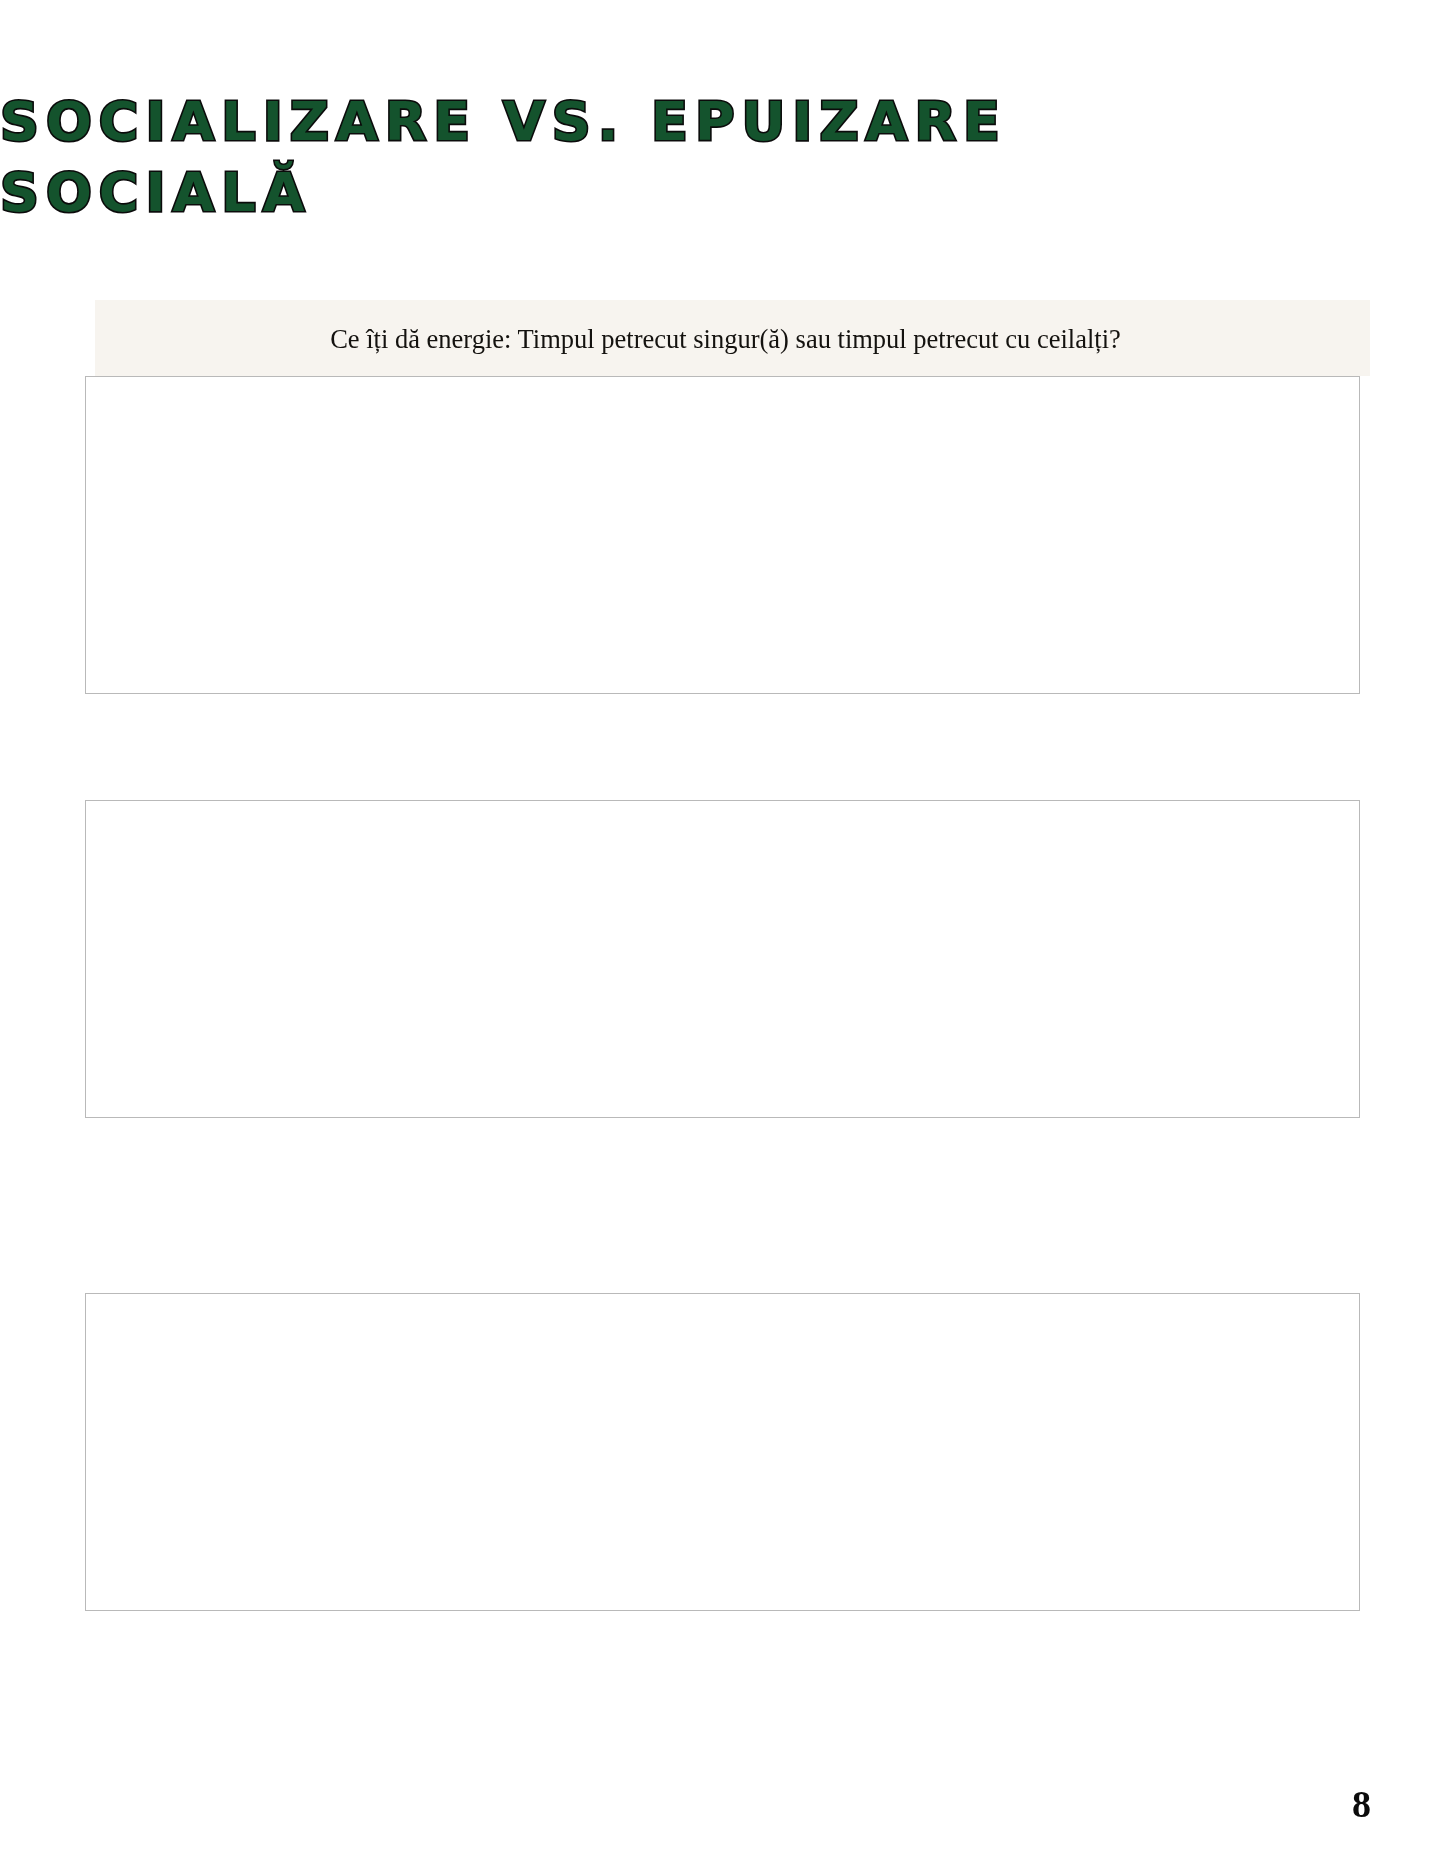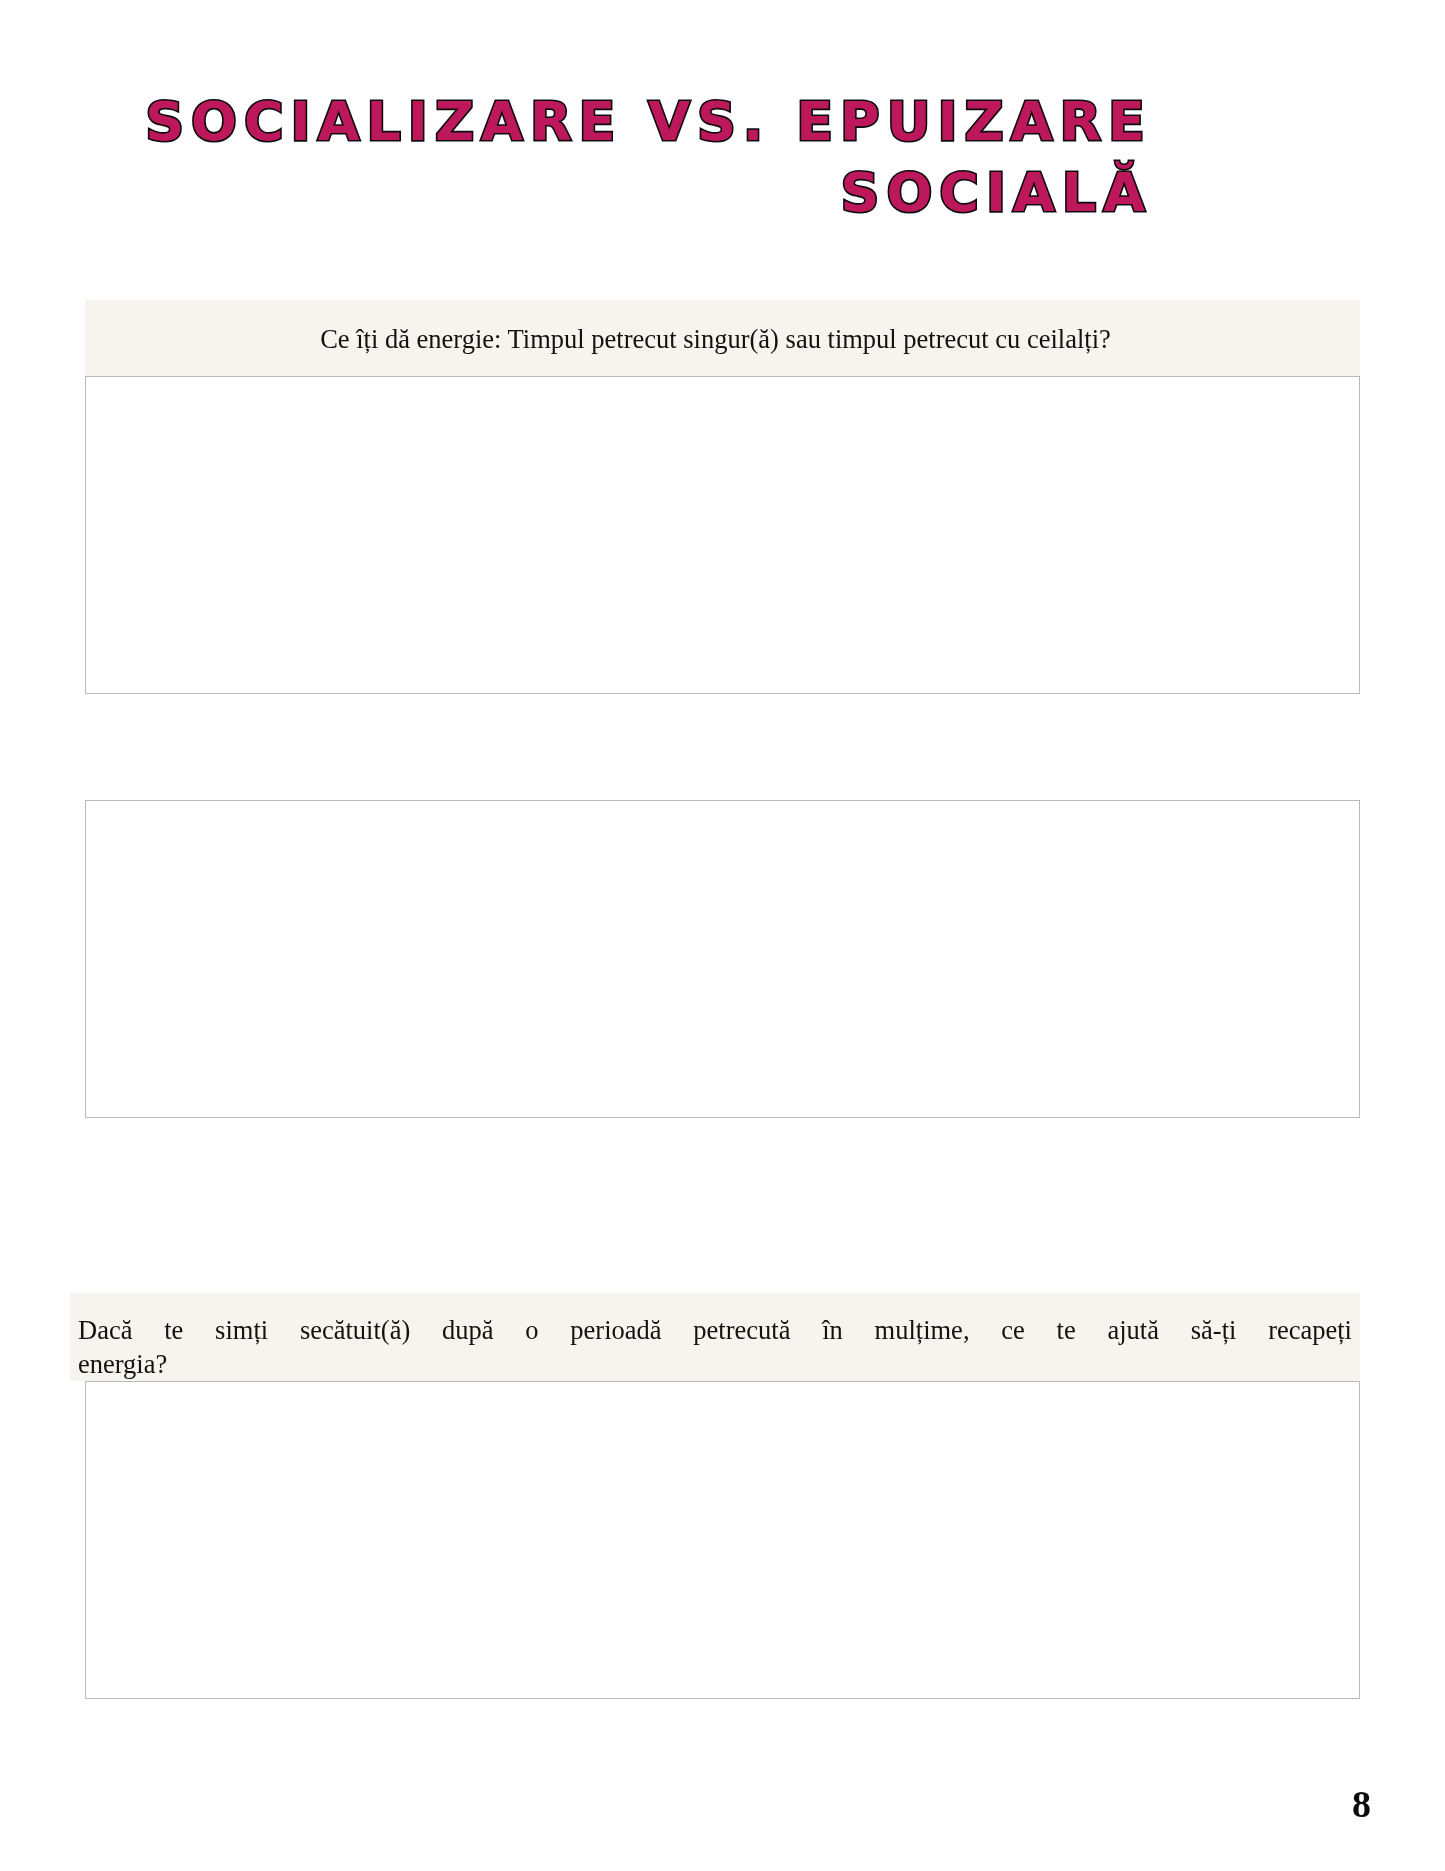--- a/index.html
+++ b/index.html
@@ -15,27 +15,27 @@
     -webkit-font-smoothing: antialiased;
     overflow: hidden;
   }
 
   
   .page-title {
     position: absolute;
     left: 0;
     top: 56px;
     width: 1152px;
-    text-align: right;
+    text-align: left;
     font-family: "DejaVu Sans", "Liberation Sans", sans-serif;
     font-weight: 900;
     font-size: 54px;
     line-height: 1.12;
     letter-spacing: 7px;
-    color: #be185d;
+    color: #14532d;
     text-transform: uppercase;
     -webkit-text-stroke: 3.2px #0b0b0b;
     paint-order: stroke fill;
   }
   .page-title .tline {
     display: block;
     white-space: nowrap;
   }
   .page-title .tline-2 {
     margin-top: 10px;
@@ -48,20 +48,21 @@
   .q-head {
     background: #f7f4ef;
     box-sizing: border-box;
     color: #14120f;
     font-size: 26.5px;
     line-height: 1.30;
   }
   .q-head.centered {
     text-align: center;
     padding: 22px 40px 20px 26px;
+    margin-left: 10px;
   }
   .q-head.justified {
     text-align: justify;
     text-align-last: left;
     padding: 20px 8px 16px 8px;
   }
   .q-head.justified .ln {
     display: block;
   }
   .q-head.justified .ln-justify {
@@ -112,20 +113,16 @@
 <section class="qblock" id="qblock-1">
   <div class="q-head centered">Ce îți dă energie: Timpul petrecut singur(ă) sau timpul petrecut cu ceilalți?</div>
   <div class="answer-box"></div>
 </section>
 
 <section class="qblock" id="qblock-2">
   <div class="answer-box"></div>
 </section>
 
 <section class="qblock" id="qblock-3">
-  <div class="q-head justified">
-    <span class="ln ln-justify">Dacă te simți secătuit(ă) după o perioadă petrecută în mulțime, ce te ajută să-ți recapeți</span>
-    <span class="ln">energia?</span>
-  </div>
   <div class="answer-box"></div>
 </section>
 
 <div class="page-number">8</div>
 
 </body></html>

